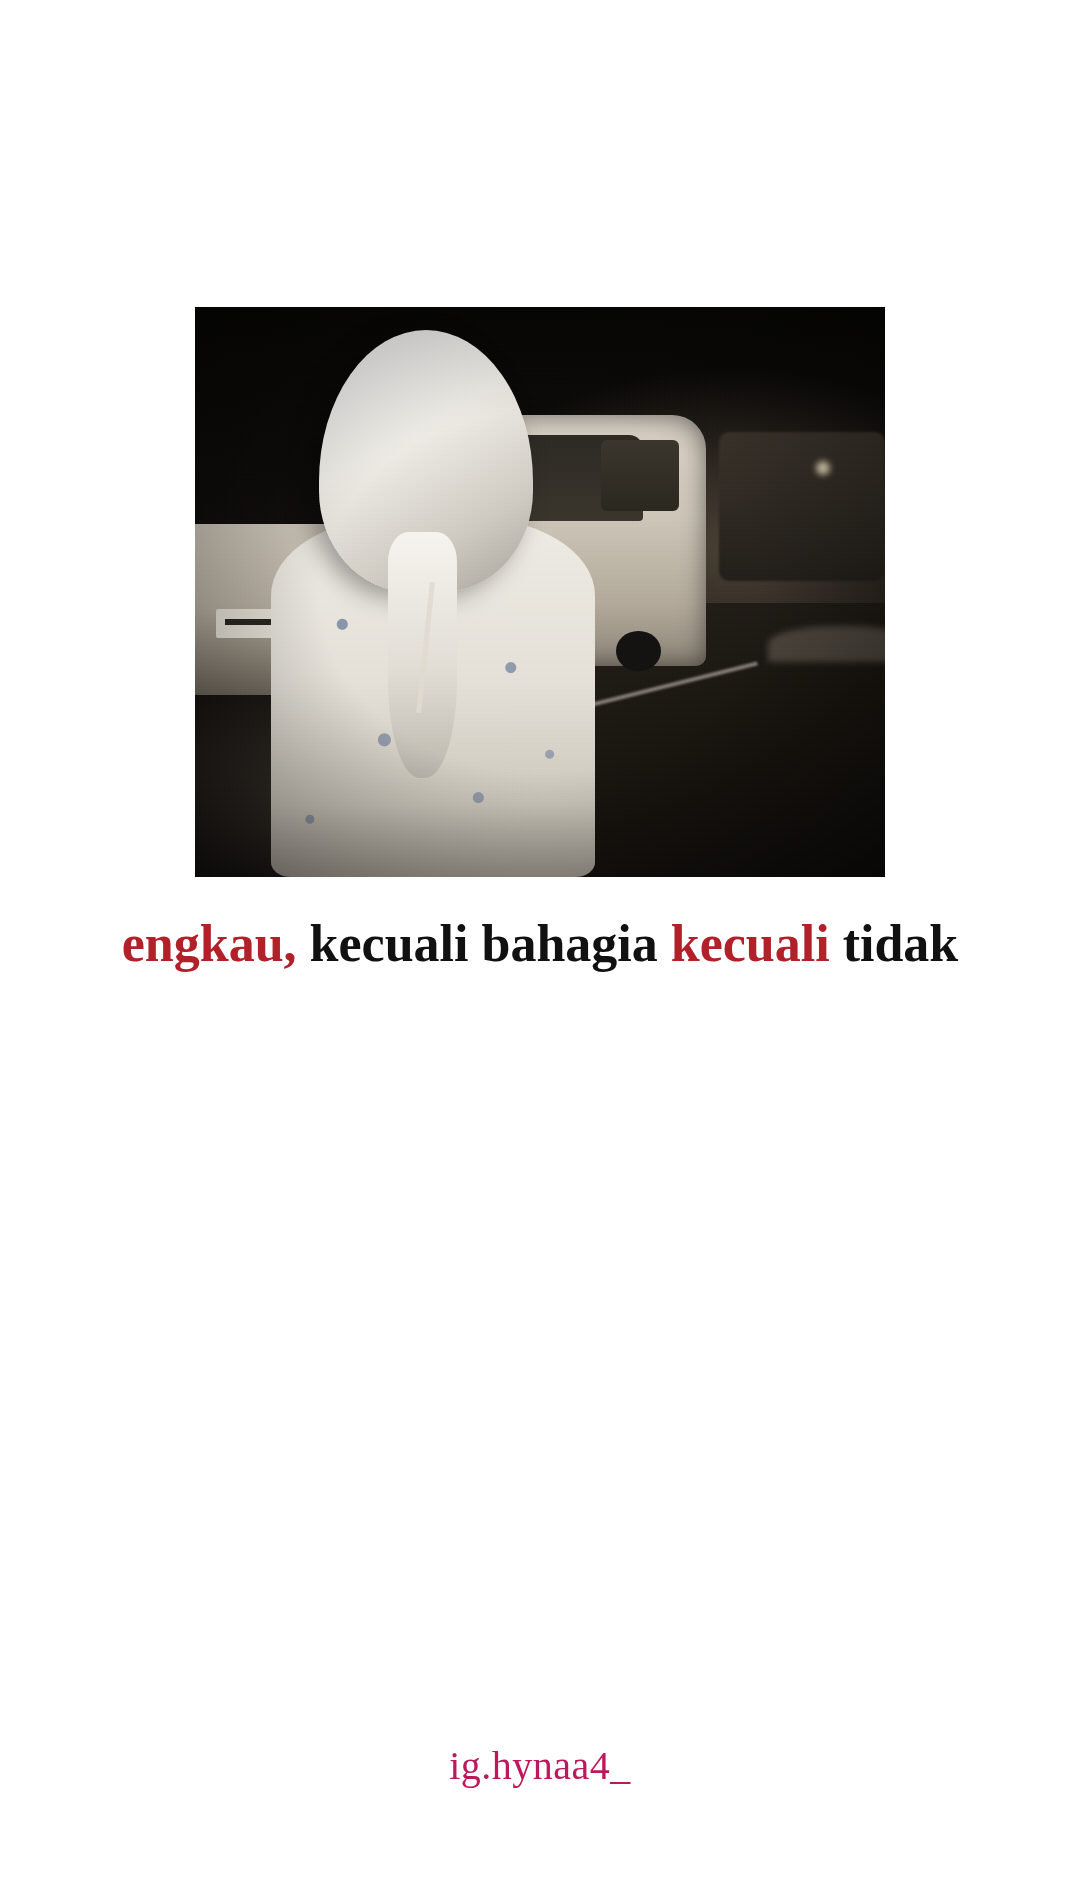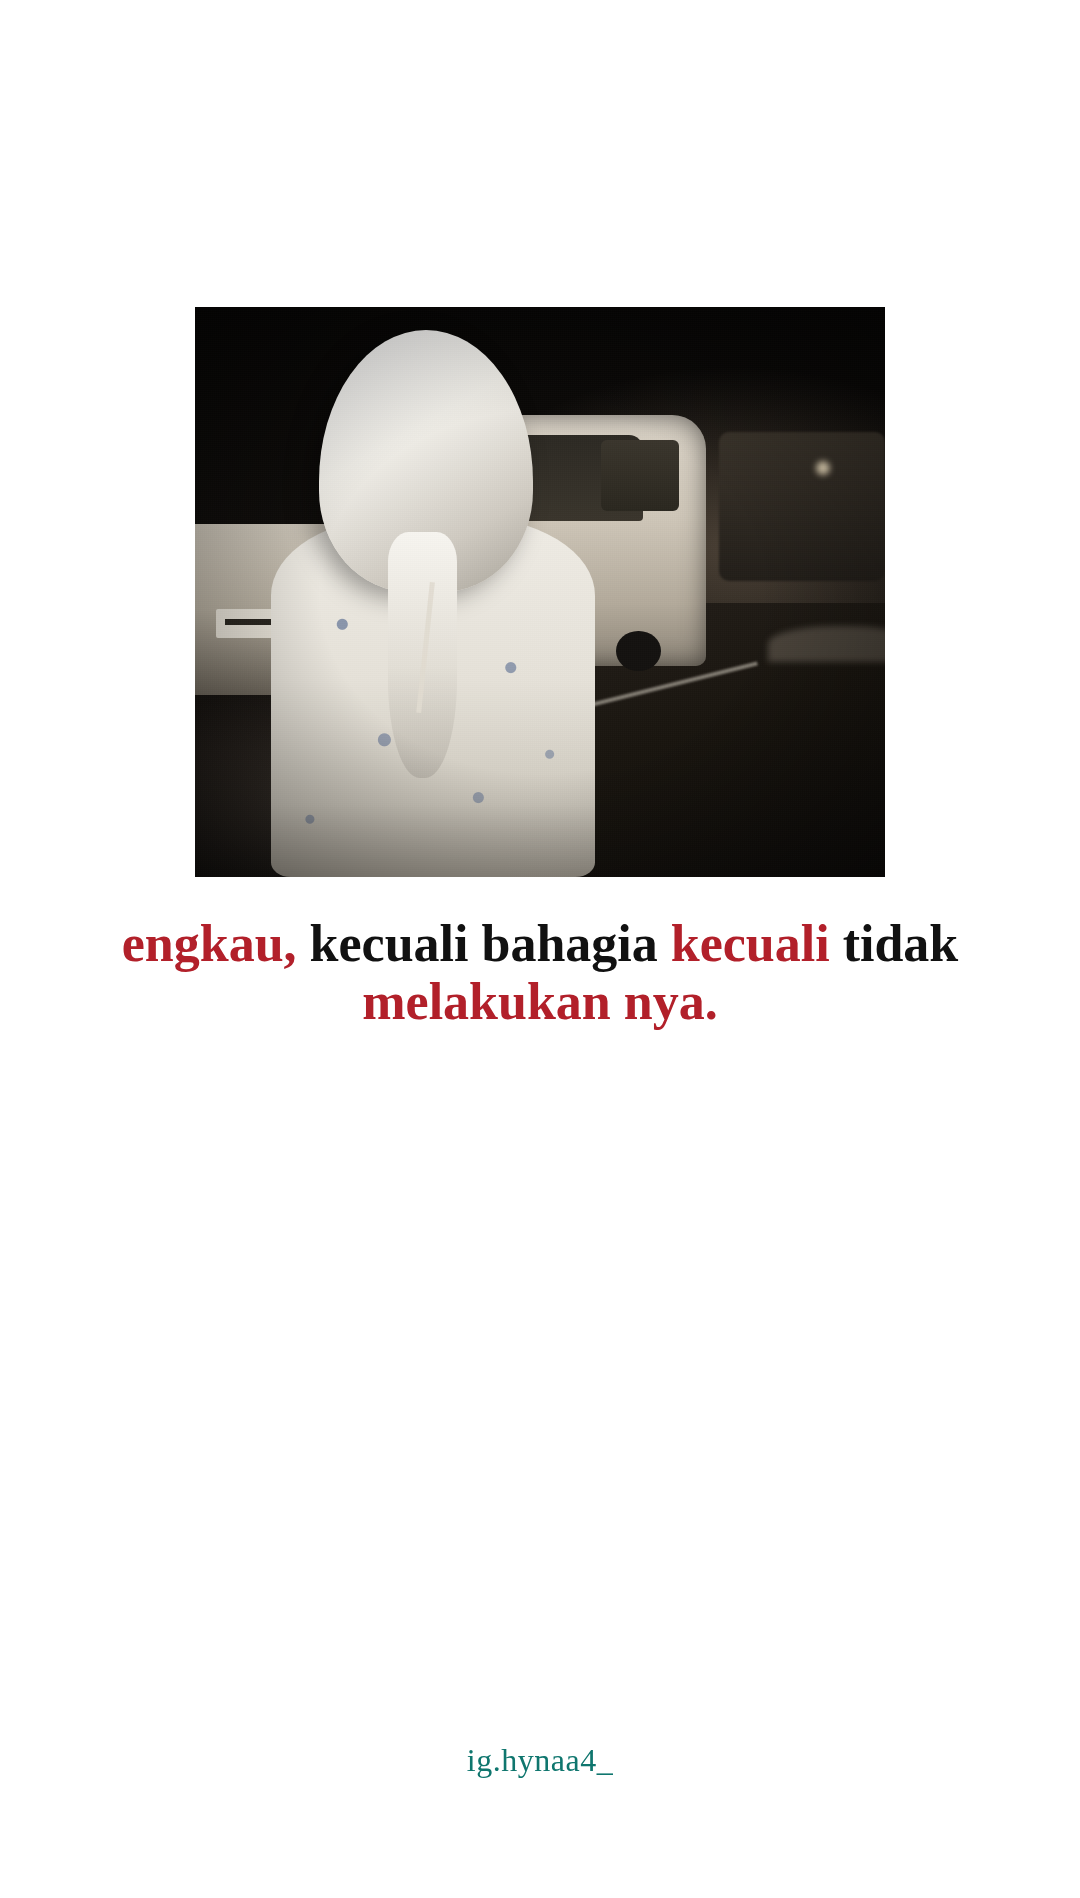--- a/index.html
+++ b/index.html
@@ -243,22 +243,22 @@
   .caption .line { display: block; white-space: nowrap; }
 
   
   .handle {
     position: absolute;
     left: 0;
     top: 1742px;
     width: 1080px;
     text-align: center;
     font-family: "Liberation Serif", serif;
-    font-size: 32px;
-    color: #0f766e;
+    font-size: 40px;
+    color: #be185d;
     letter-spacing: 0.5px;
   }
 </style>
 </head>
 <body>
 
 <div class="canvas">
 
   <div class="photo-wrap">
     <div class="photo">
@@ -288,18 +288,17 @@
         <div class="strap"></div>
       </div>
 
       <div class="grain"></div>
       <div class="vignette"></div>
     </div>
   </div>
 
   <div class="caption">
     <span class="line"><span class="red">engkau,</span><span> kecuali bahagia </span><span class="red">kecuali</span><span> tidak</span></span>
-    <span class="line"><span class="red">melakukan nya.</span></span>
   </div>
 
   <div class="handle">ig.hynaa4_</div>
 
 </div>
 
 </body></html>

